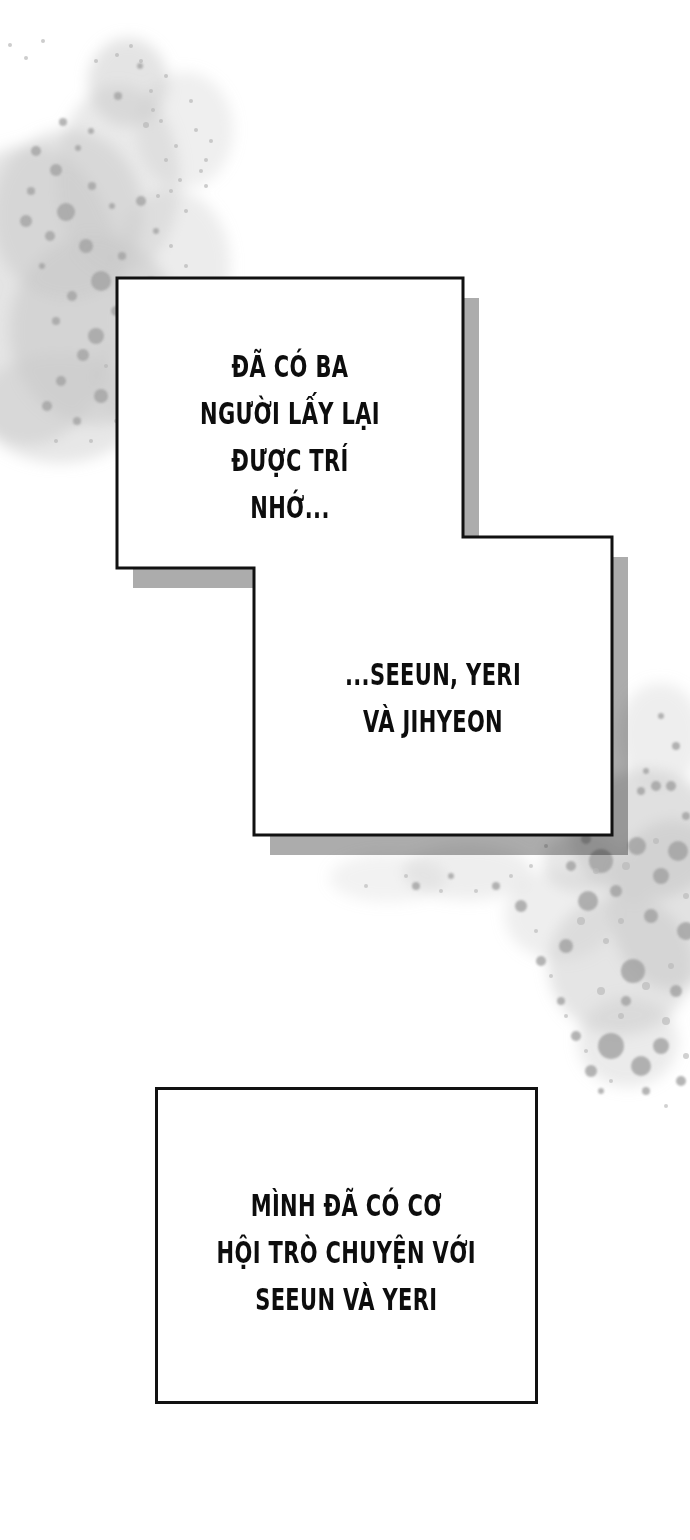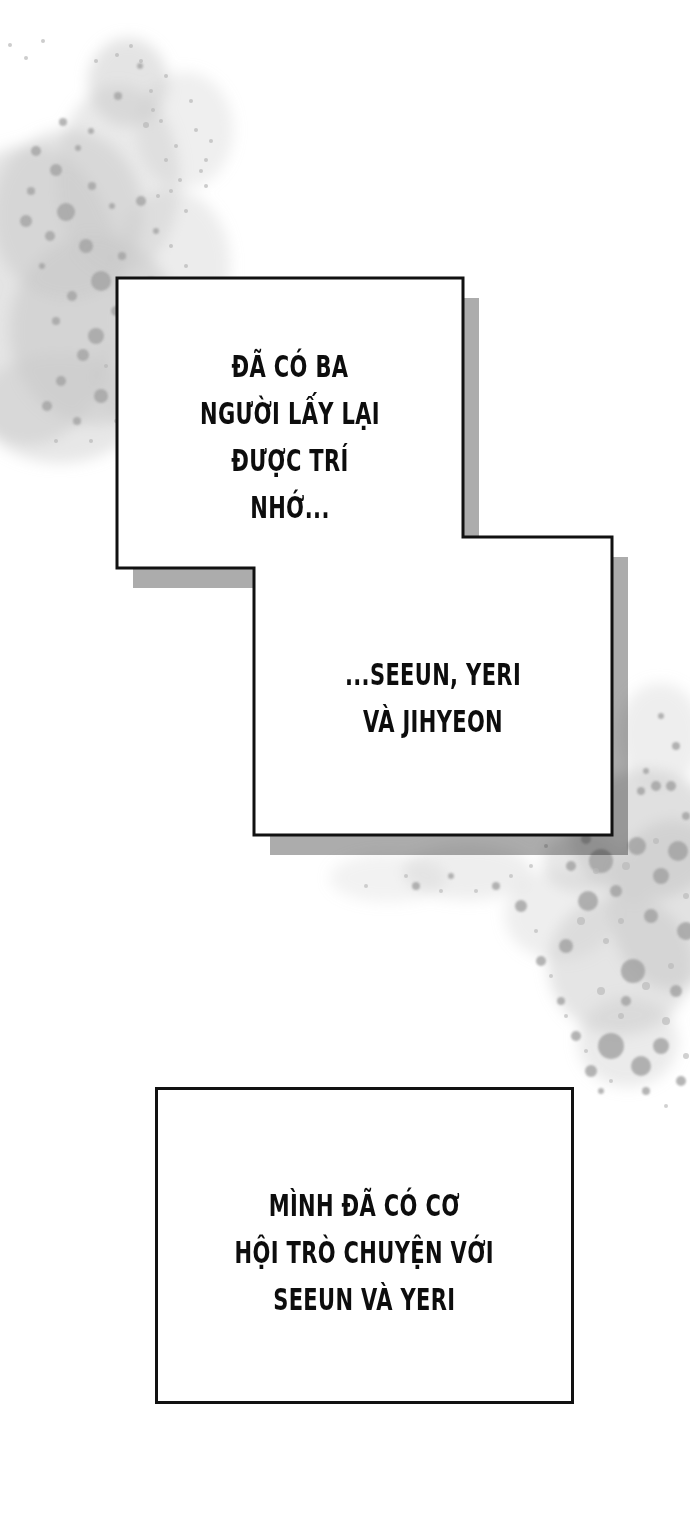--- a/index.html
+++ b/index.html
@@ -28,21 +28,21 @@
     line-height: 47px;
     white-space: nowrap;
     letter-spacing: 0.5px;
   }
   #text-top  { left: 117px; top: 278px; width: 346px; height: 290px; padding-top: 14px; }
   #text-mid  { left: 254px; top: 537px; width: 358px; height: 298px; padding-top: 12px; }
 
   #panel-bottom {
     position: absolute;
     left: 155px; top: 1087px;
-    width: 419px; height: 317px;
+    width: 383px; height: 317px;
     box-sizing: border-box;
     border: 3px solid #111111;
     background: #ffffff;
     display: flex;
     align-items: center;
     justify-content: center;
   }
   #panel-bottom .inner {
     display: flex;
     flex-direction: column;

